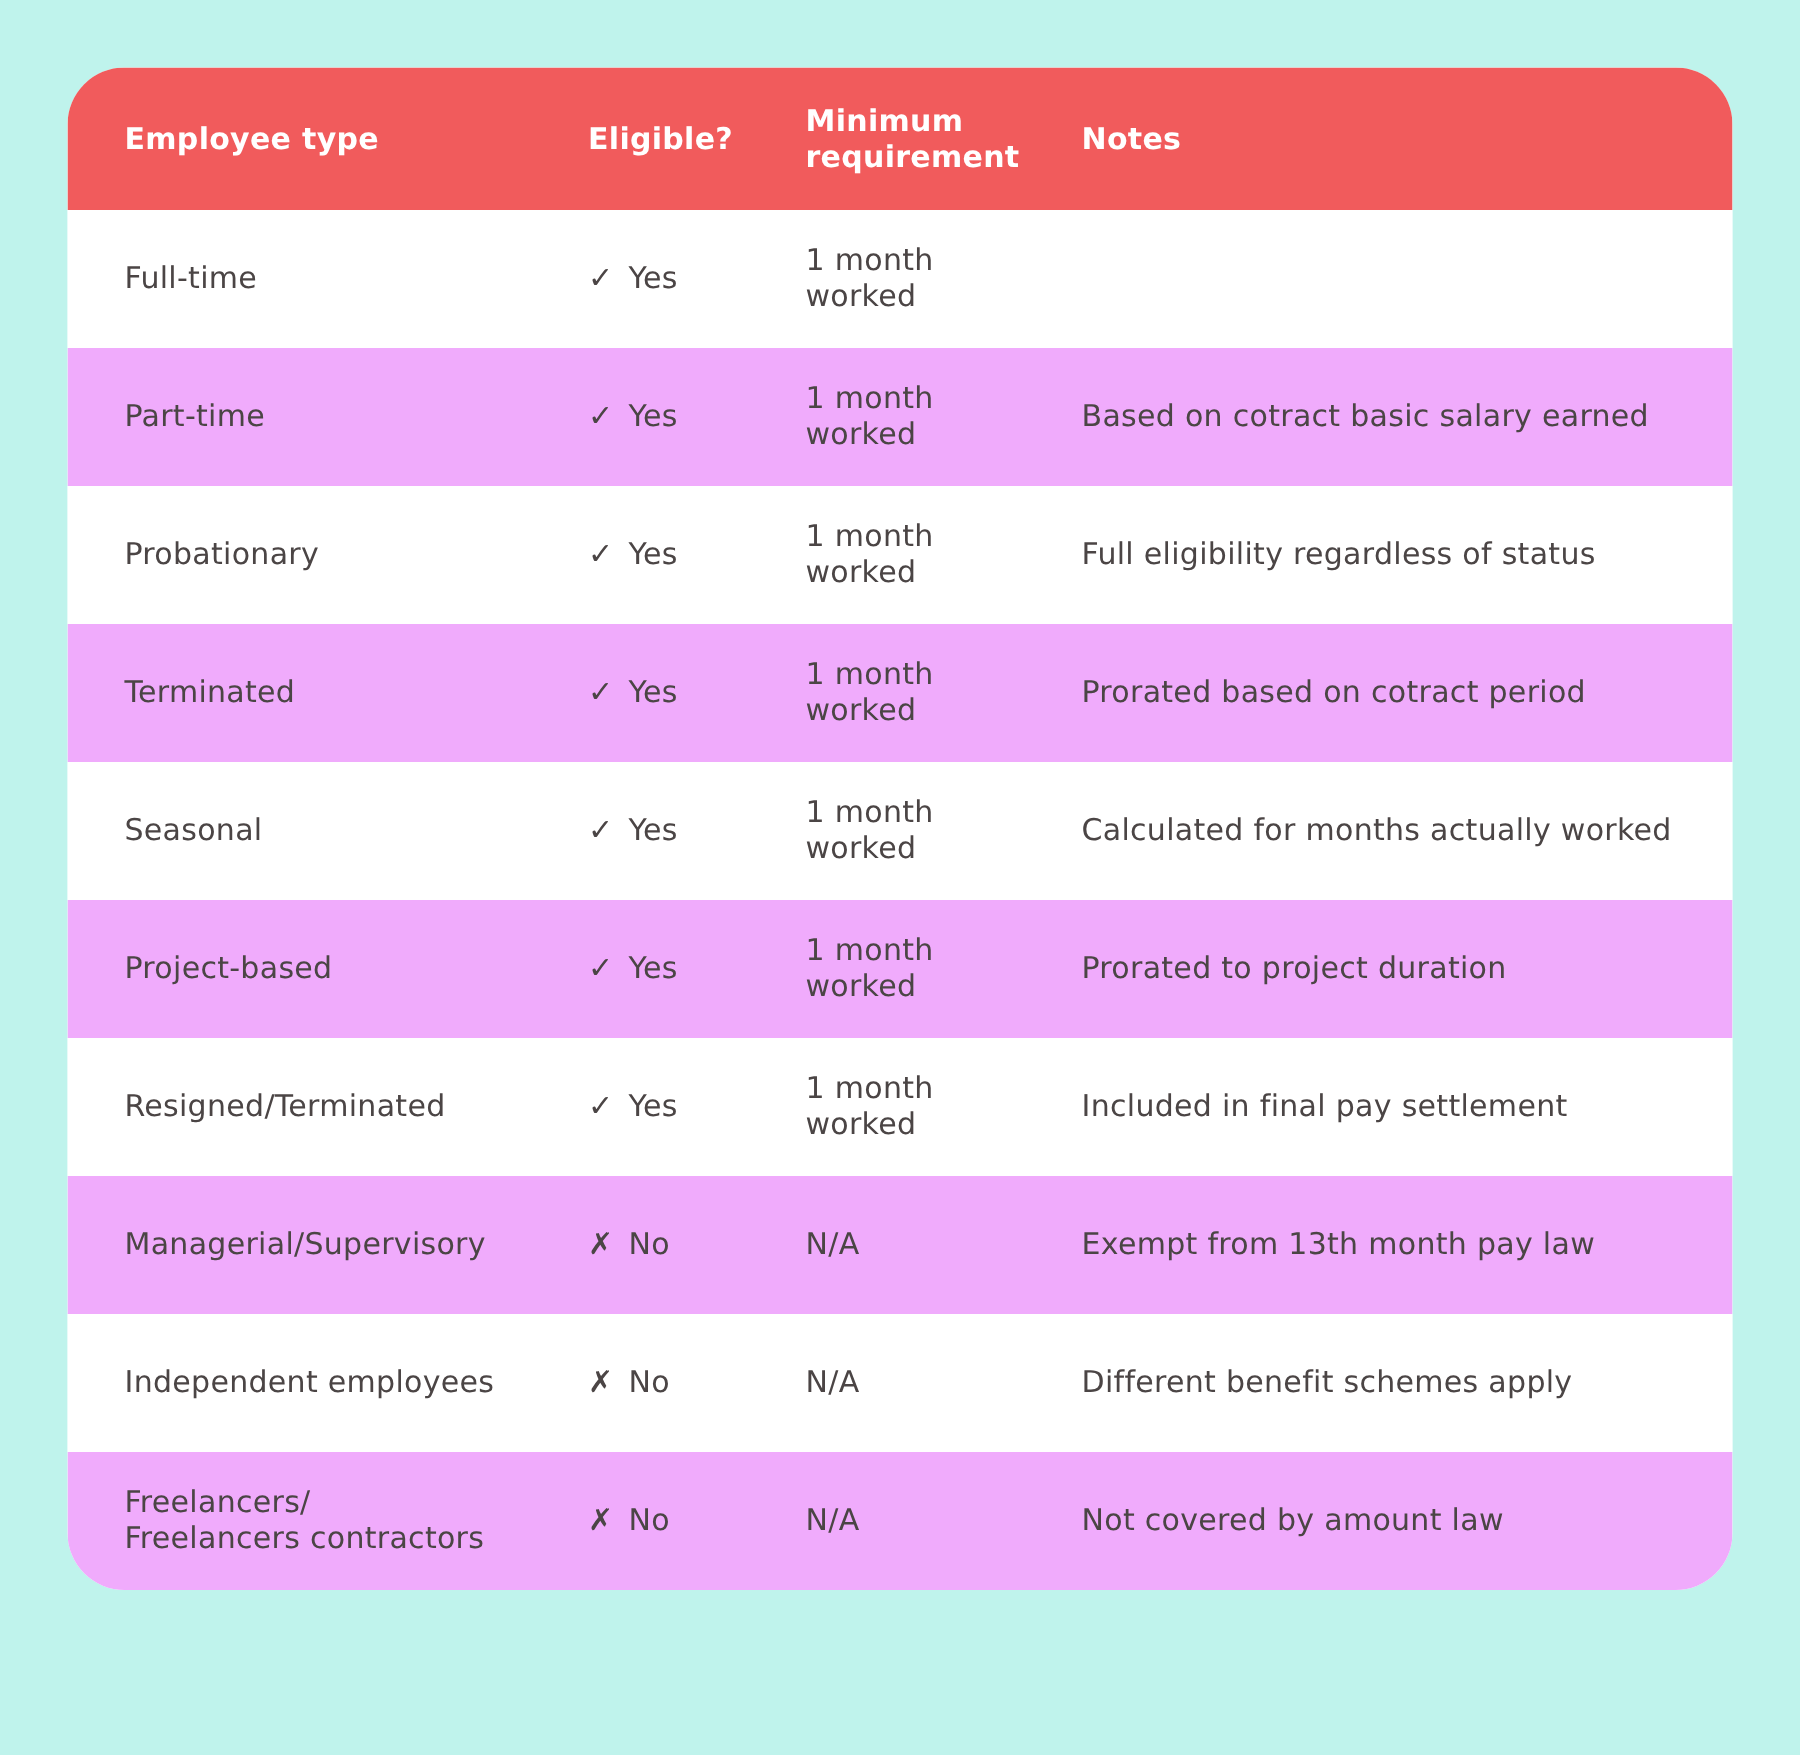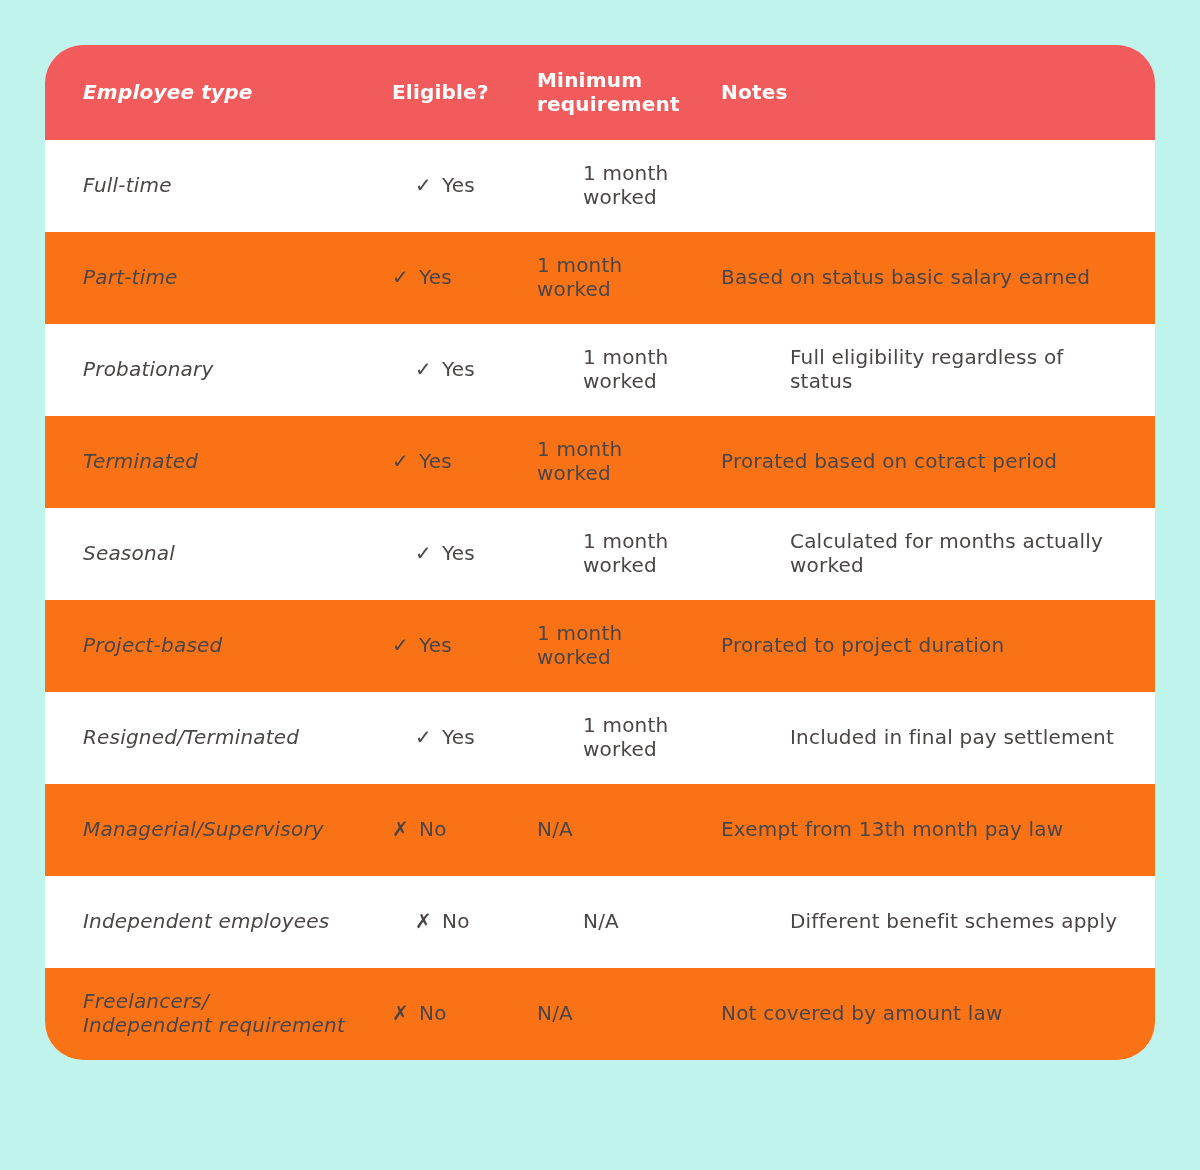--- a/index.html
+++ b/index.html
@@ -35,27 +35,27 @@
   }
   .row {
     display: grid;
     grid-template-columns: 347px 145px 184px auto;
     align-items: center;
     height: 92px;
     color: #4B4545;
     font-size: 20px;
     letter-spacing: 0.2px;
   }
-  .row.odd  { background: #FFFFFF; gap: 23px; }
-  .row.even { background: #f97316; }
+  .row.odd  { background: #FFFFFF; }
+  .row.even { background: #f0abfc; }
   .cell {
     white-space: pre-line;
     line-height: 1.18;
   }
-  .c1 { padding-left: 38px; padding-right: 20px; font-style: italic; }
+  .c1 { padding-left: 38px; padding-right: 20px; }
   .c4 { padding-right: 24px; }
   .glyph {
     display: inline-block;
     margin-right: 10px;
   }
 </style>
 </head>
 <body>
 
 <div class="card">
@@ -71,21 +71,21 @@
         <div class="cell c1">Full-time</div>
         <div class="cell c2"><span class="glyph">✓</span><span>Yes</span></div>
         <div class="cell c3">1 month
 worked</div>
       </div>
       <div class="row even">
         <div class="cell c1">Part-time</div>
         <div class="cell c2"><span class="glyph">✓</span><span>Yes</span></div>
         <div class="cell c3">1 month
 worked</div>
-        <div class="cell c4">Based on status basic salary earned</div>
+        <div class="cell c4">Based on cotract basic salary earned</div>
       </div>
       <div class="row odd">
         <div class="cell c1">Probationary</div>
         <div class="cell c2"><span class="glyph">✓</span><span>Yes</span></div>
         <div class="cell c3">1 month
 worked</div>
         <div class="cell c4">Full eligibility regardless of status</div>
       </div>
       <div class="row even">
         <div class="cell c1">Terminated</div>
@@ -122,19 +122,19 @@
         <div class="cell c4">Exempt from 13th month pay law</div>
       </div>
       <div class="row odd">
         <div class="cell c1">Independent employees</div>
         <div class="cell c2"><span class="glyph">✗</span><span>No</span></div>
         <div class="cell c3">N/A</div>
         <div class="cell c4">Different benefit schemes apply</div>
       </div>
       <div class="row even">
         <div class="cell c1">Freelancers/
-Independent requirement</div>
+Freelancers contractors</div>
         <div class="cell c2"><span class="glyph">✗</span><span>No</span></div>
         <div class="cell c3">N/A</div>
         <div class="cell c4">Not covered by amount law</div>
       </div>
     </div>
 </div>
 
 </body></html>

